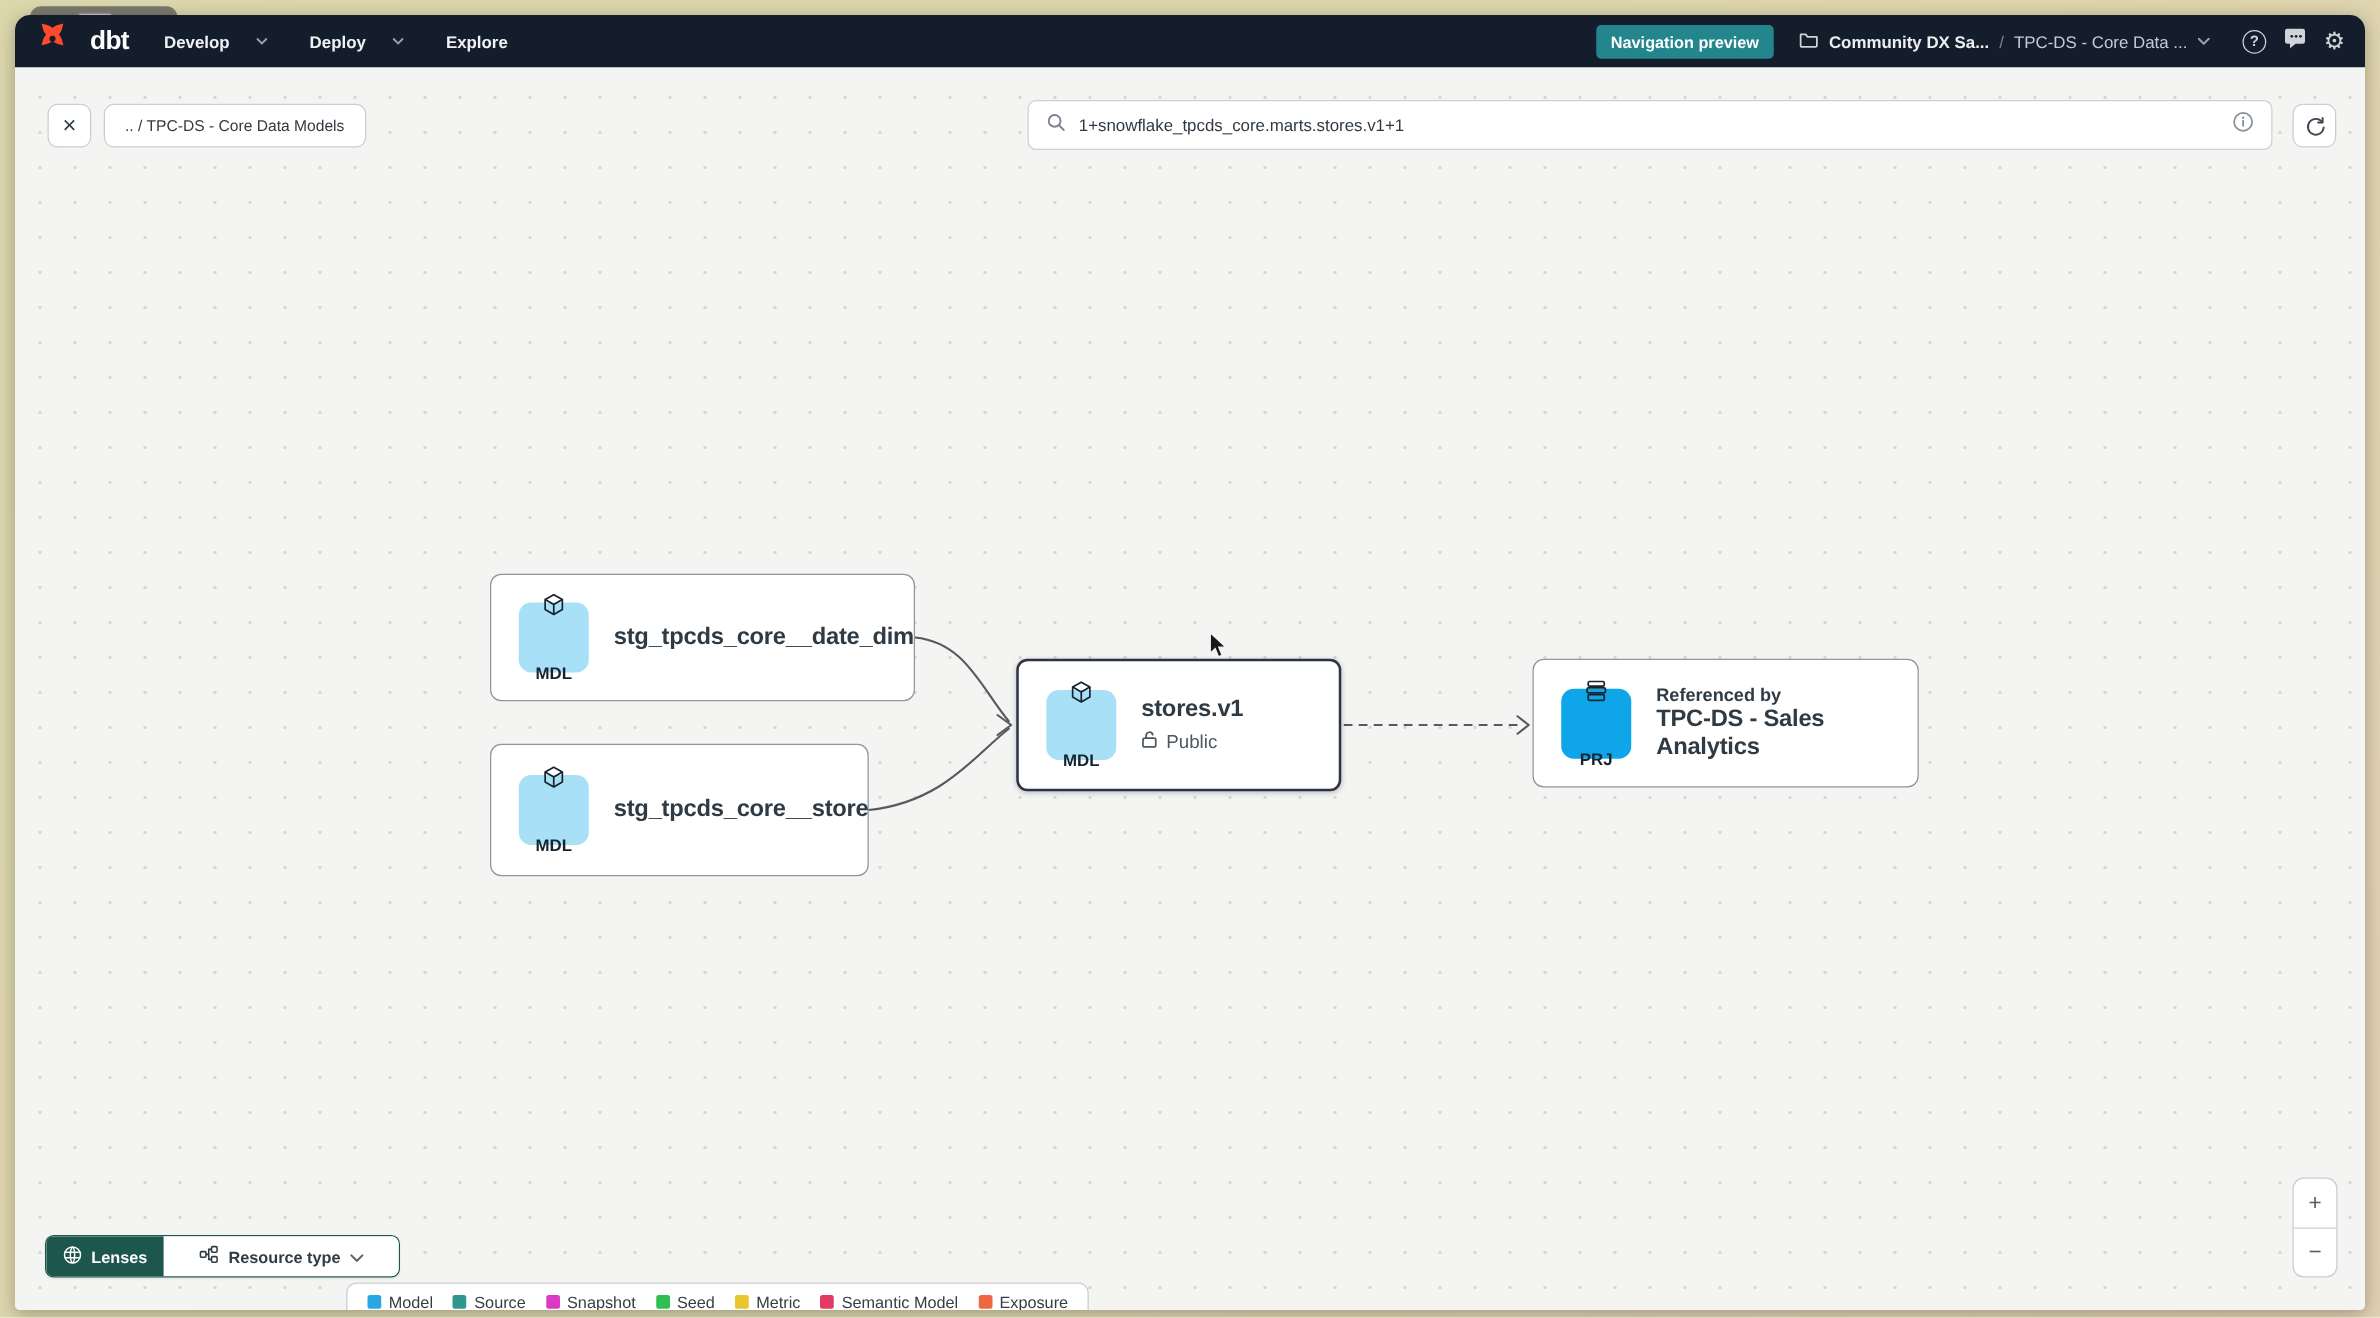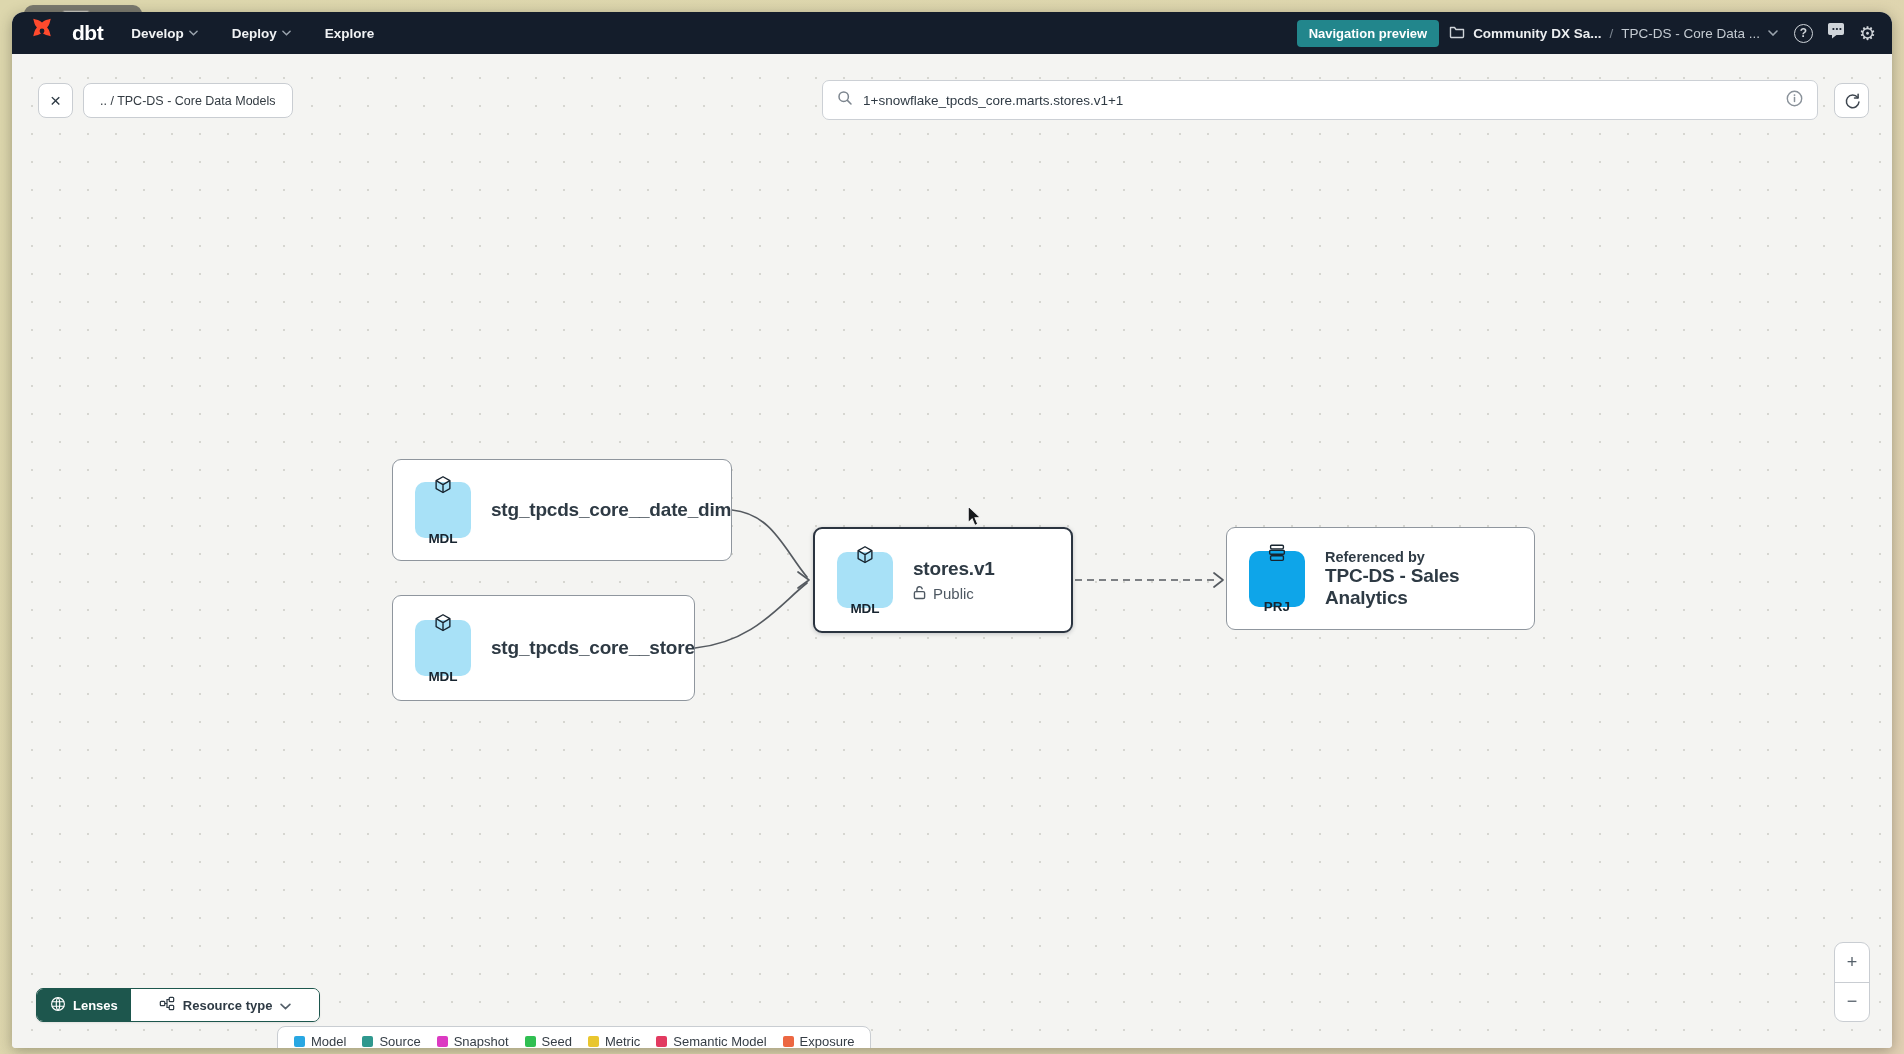--- a/index.html
+++ b/index.html
@@ -23,24 +23,24 @@
     box-shadow:0 3px 14px rgba(40,40,30,.35);
     display:flex; flex-direction:column; background:#f4f4f2;
   }
   
   .navbar{
     height:42px; background:#141d2b; display:flex; align-items:center;
     padding:0 16px; flex:none; color:#e8eaed;
   }
   .logo{ display:flex; align-items:center; gap:16px; margin-right:28px; }
   .logo-text{ color:#fff; font-weight:700; font-size:21px; letter-spacing:-.5px; }
-  .nav-item{ display:flex; align-items:center; gap:5px; color:#f0f2f4;
+  .nav-item{ display:flex; align-items:center; gap:21px; color:#f0f2f4;
     font-size:13.5px; font-weight:700; margin-right:34px; cursor:pointer; }
   .nav-chevron svg, .crumb-chevron svg{ display:block; }
-  .nav-right{ margin-left:auto; display:flex; align-items:center; gap:10px; }
+  .nav-right{ margin-left:auto; display:flex; align-items:center; gap:20px; }
   .preview-badge{ color:#fff; font-size:13px; font-weight:600; border-radius:4px;
     padding:6px 12px; }
   .crumbs{ display:flex; align-items:center; gap:8px; font-size:13.5px; }
   .crumb-project{ color:#eceef0; font-weight:700; }
   .crumb-sep{ color:#7c8691; }
   .crumb-env{ color:#c4cbd2; font-weight:400; }
   .nav-icons{ display:flex; align-items:center; gap:13px; margin-left:6px; }
   .help-icon{ width:19px; height:19px; border:1.6px solid #cfd4d9; border-radius:50%;
     color:#cfd4d9; font-size:12px; font-weight:700; display:flex; align-items:center;
     justify-content:center; }

